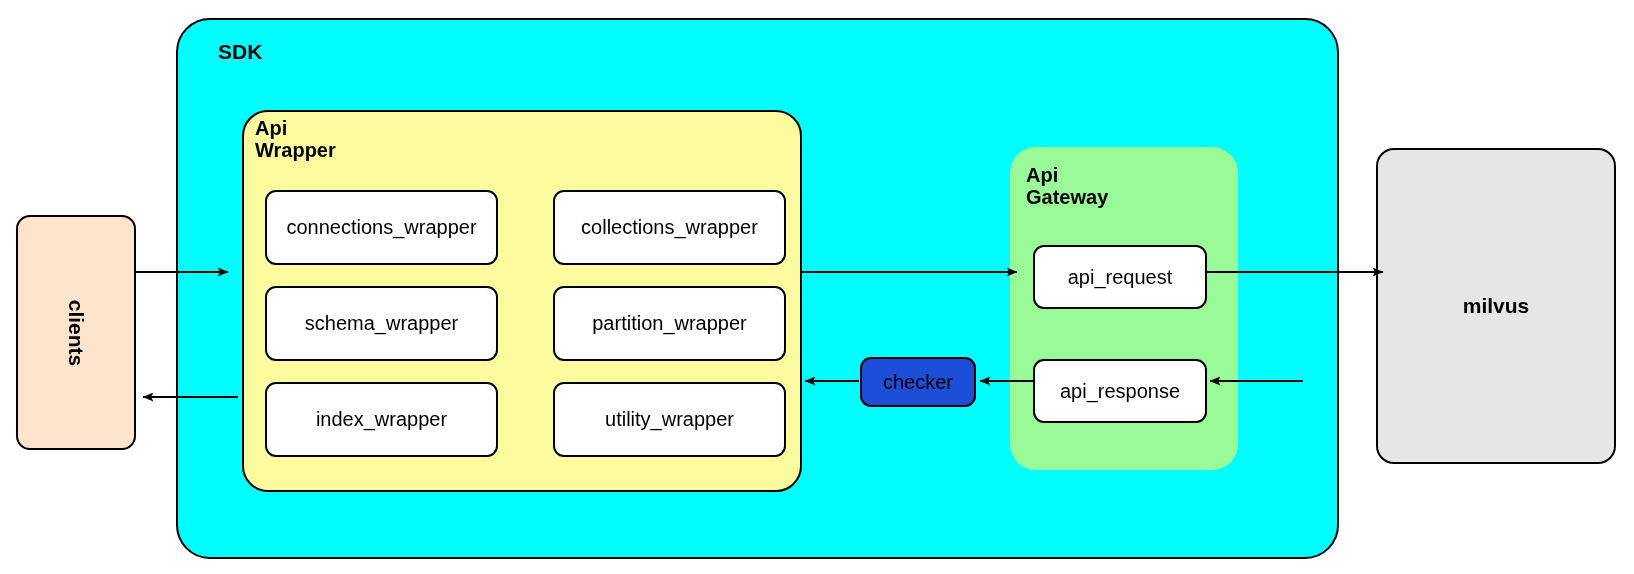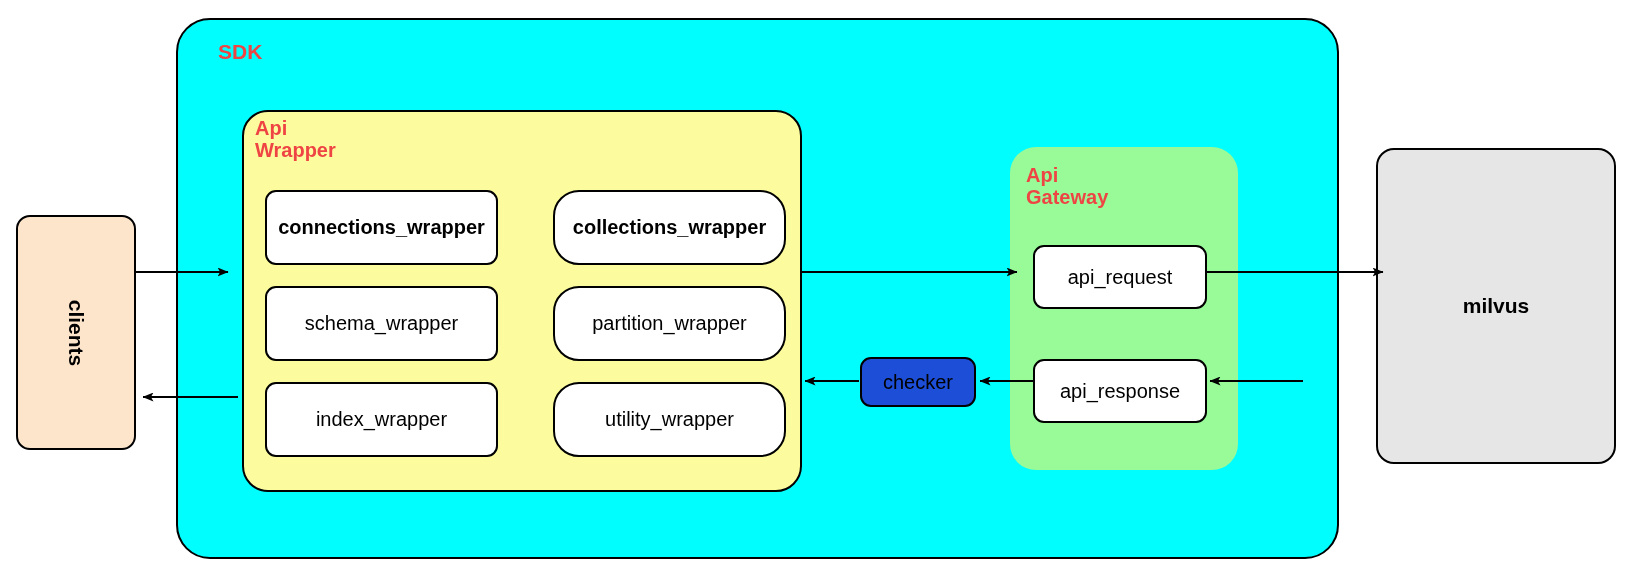--- a/index.html
+++ b/index.html
@@ -26,21 +26,21 @@
     box-sizing: border-box;
     border: 2px solid #000000;
     display: flex;
     align-items: center;
     justify-content: center;
     text-align: center;
   }
   .container-label {
     position: absolute;
     font-weight: bold;
-    color: #ef4444;
+    color: #000000;
     line-height: 1.12;
     white-space: pre-line;
     text-align: center;
     pointer-events: none;
   }
 
   
   #sdk-container {
     left: 176px;
     top: 18px;
@@ -74,22 +74,22 @@
   
   .wrapper-box {
     background: #ffffff;
     border-radius: 11px;
     font-size: 20px;
     color: #000000;
     width: 233px;
     height: 75px;
   }
   .wrapper-col-left  { left: 265px; }
-  .wrapper-col-right { left: 553px; border-radius: 26px; }
-  .wrapper-row-1 { top: 190px; font-weight: bold; }
+  .wrapper-col-right { left: 553px; }
+  .wrapper-row-1 { top: 190px; }
   .wrapper-row-2 { top: 286px; }
   .wrapper-row-3 { top: 382px; }
 
   
   #api-gateway-container {
     left: 1010px;
     top: 147px;
     width: 228px;
     height: 323px;
     background: #98fb98;

